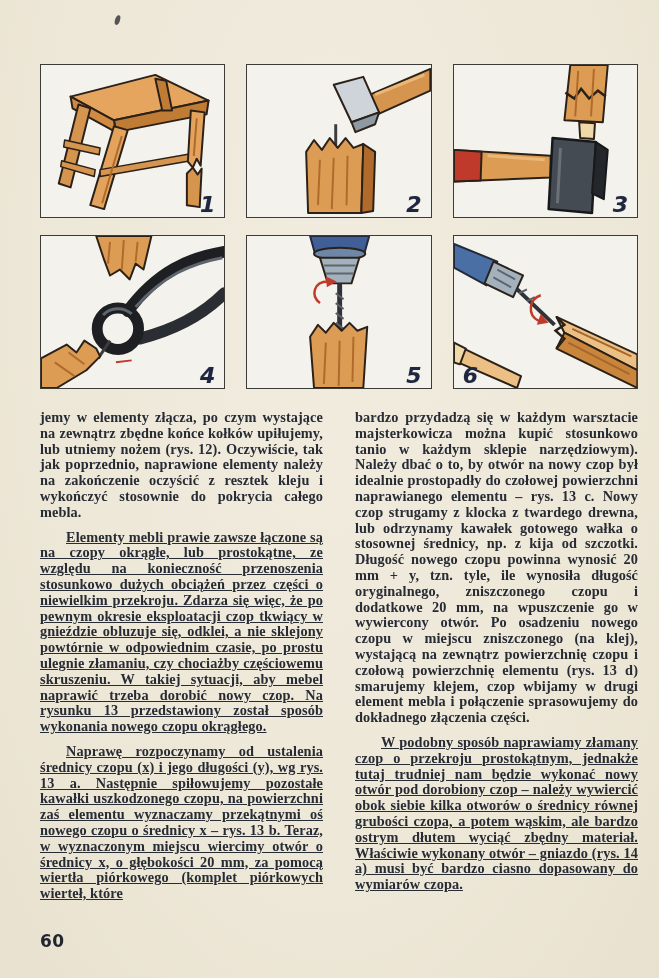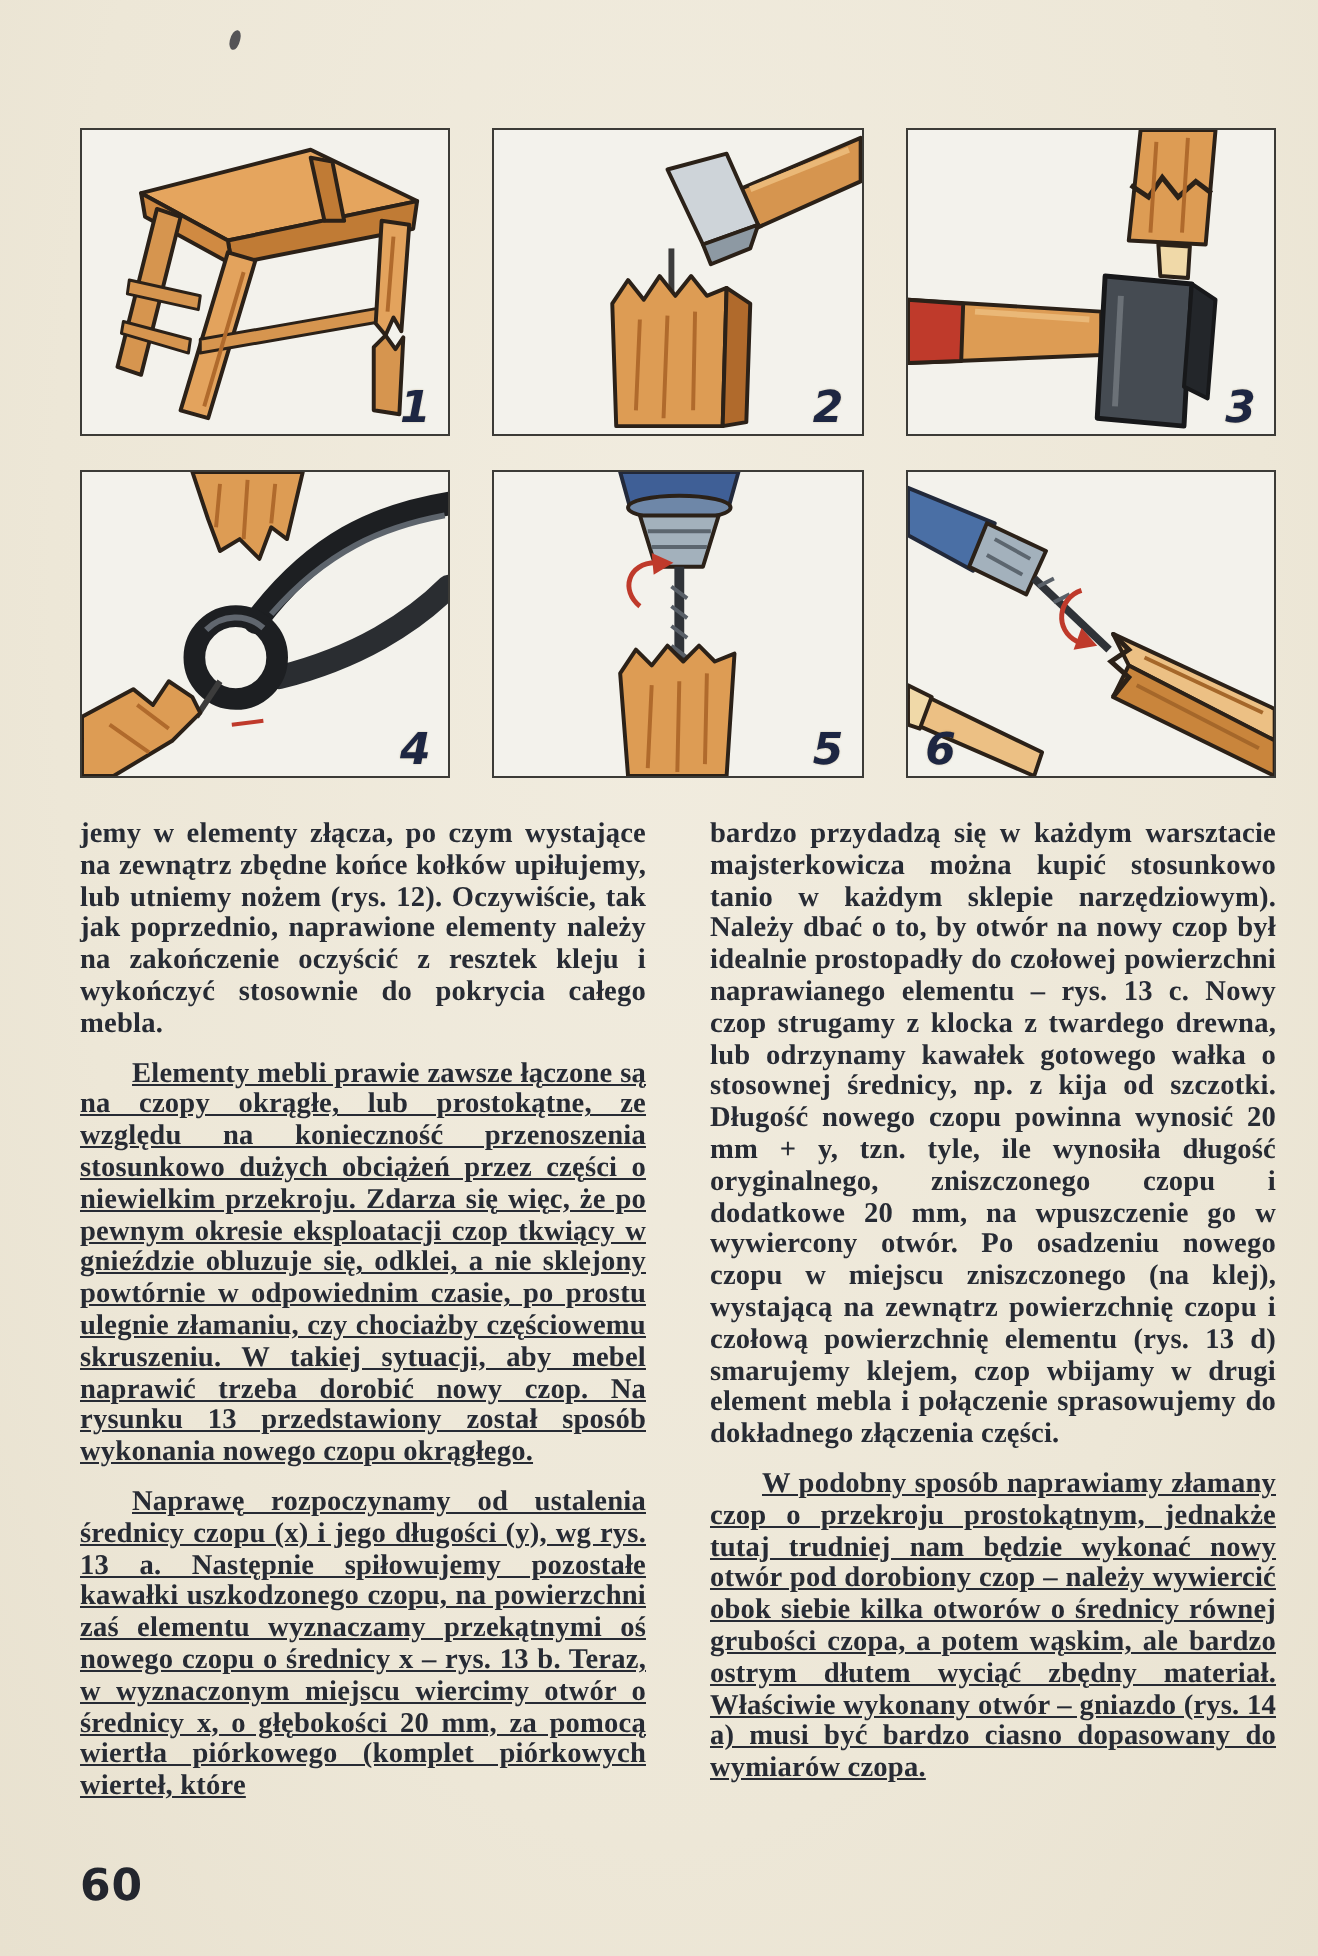--- a/index.html
+++ b/index.html
@@ -46,21 +46,21 @@
     font-weight:bold;
     font-size:14.3px;line-height:15.8px;
     color:#272b34;
     letter-spacing:.1px;
   }
   .col .para{margin:0 0 9px 0;}
   .col .para.indent{text-indent:26px;text-decoration:underline;}
   .page-number{
     position:absolute;left:40px;top:931px;
     font-family:"DejaVu Sans", sans-serif;
-    font-weight:bold;font-size:22px;color:#23262e;
+    font-weight:bold;font-size:17px;color:#23262e;
     letter-spacing:.5px;
   }
 </style>
 </head>
 <body>
 
 <div class="page">
   <div class="ink-speck"></div>
 
   <div class="figures">

